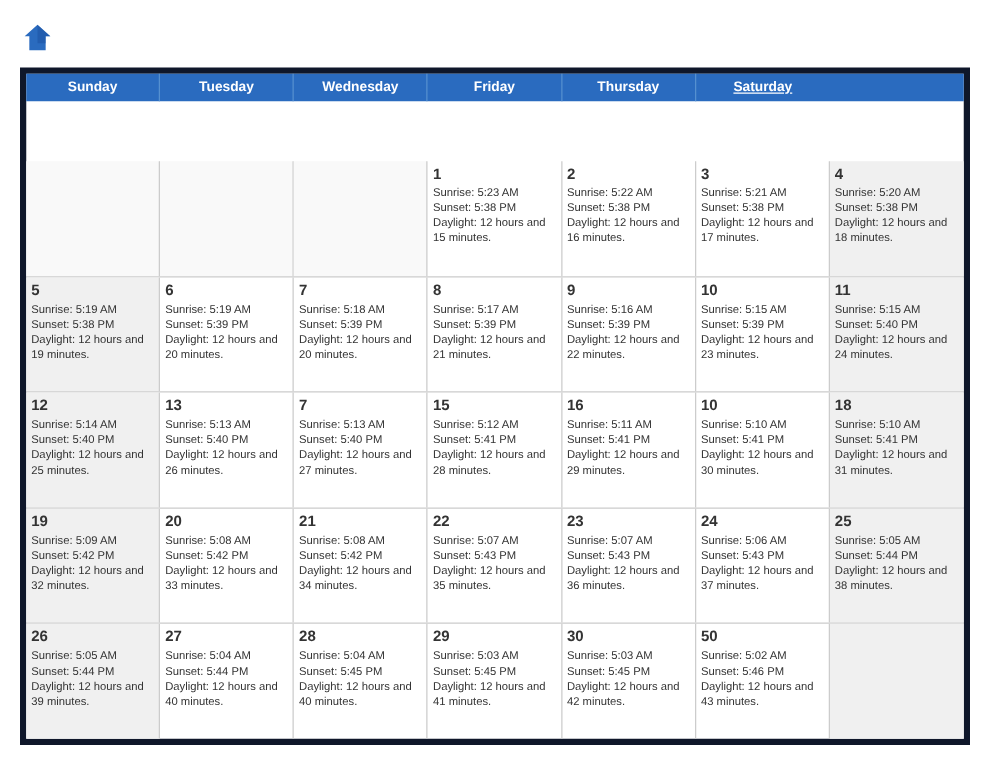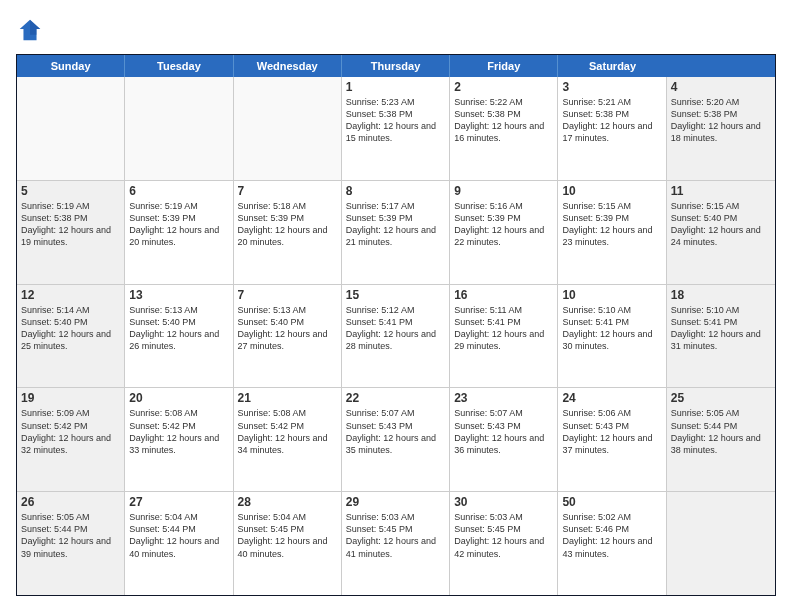--- a/index.html
+++ b/index.html
@@ -48,36 +48,37 @@
       font-weight: normal;
     }
     .subtitle {
       font-size: 15px;
       color: #555;
     }
     .calendar {
       flex: 1;
       display: flex;
       flex-direction: column;
-      border: 1px solid #0f172a;
+      border: 5px solid #0f172a;
+      gap: 48px;
     }
     .cal-header {
       display: grid;
       grid-template-columns: repeat(7, 1fr);
       background: #2a6bbf;
     }
     .cal-header-cell {
       color: #fff;
       font-size: 11px;
       font-weight: bold;
       text-align: center;
       padding: 5px 2px;
       border-right: 1px solid #5590d0;
     }
-    .cal-header-cell:last-child { border-right: none; }
+    .cal-header-cell:last-child { border-right: none; text-decoration: underline; }
     .cal-body {
       flex: 1;
       display: flex;
       flex-direction: column;
     }
     .cal-row {
       display: grid;
       grid-template-columns: repeat(7, 1fr);
       flex: 1;
       border-top: 1px solid #ccc;
@@ -126,22 +127,22 @@
       <div class="month-title"></div>
       <div class="subtitle"></div>
     </div>
   </div>
 
   <div class="calendar">
     <div class="cal-header" id="cal-header">
         <div class="cal-header-cell">Sunday</div>
         <div class="cal-header-cell">Tuesday</div>
         <div class="cal-header-cell">Wednesday</div>
+        <div class="cal-header-cell">Friday</div>
         <div class="cal-header-cell">Thursday</div>
-        <div class="cal-header-cell">Friday</div>
         <div class="cal-header-cell">Saturday</div>
       </div>
     <div class="cal-body" id="cal-body">
         <div class="cal-row">
           <div class="cal-cell empty"></div>
           <div class="cal-cell empty"></div>
           <div class="cal-cell empty"></div>
           <div class="cal-cell">
             <div class="day-num">1</div>
             <div class="cell-info" style="white-space: pre-line;">Sunrise: 5:23 AM

